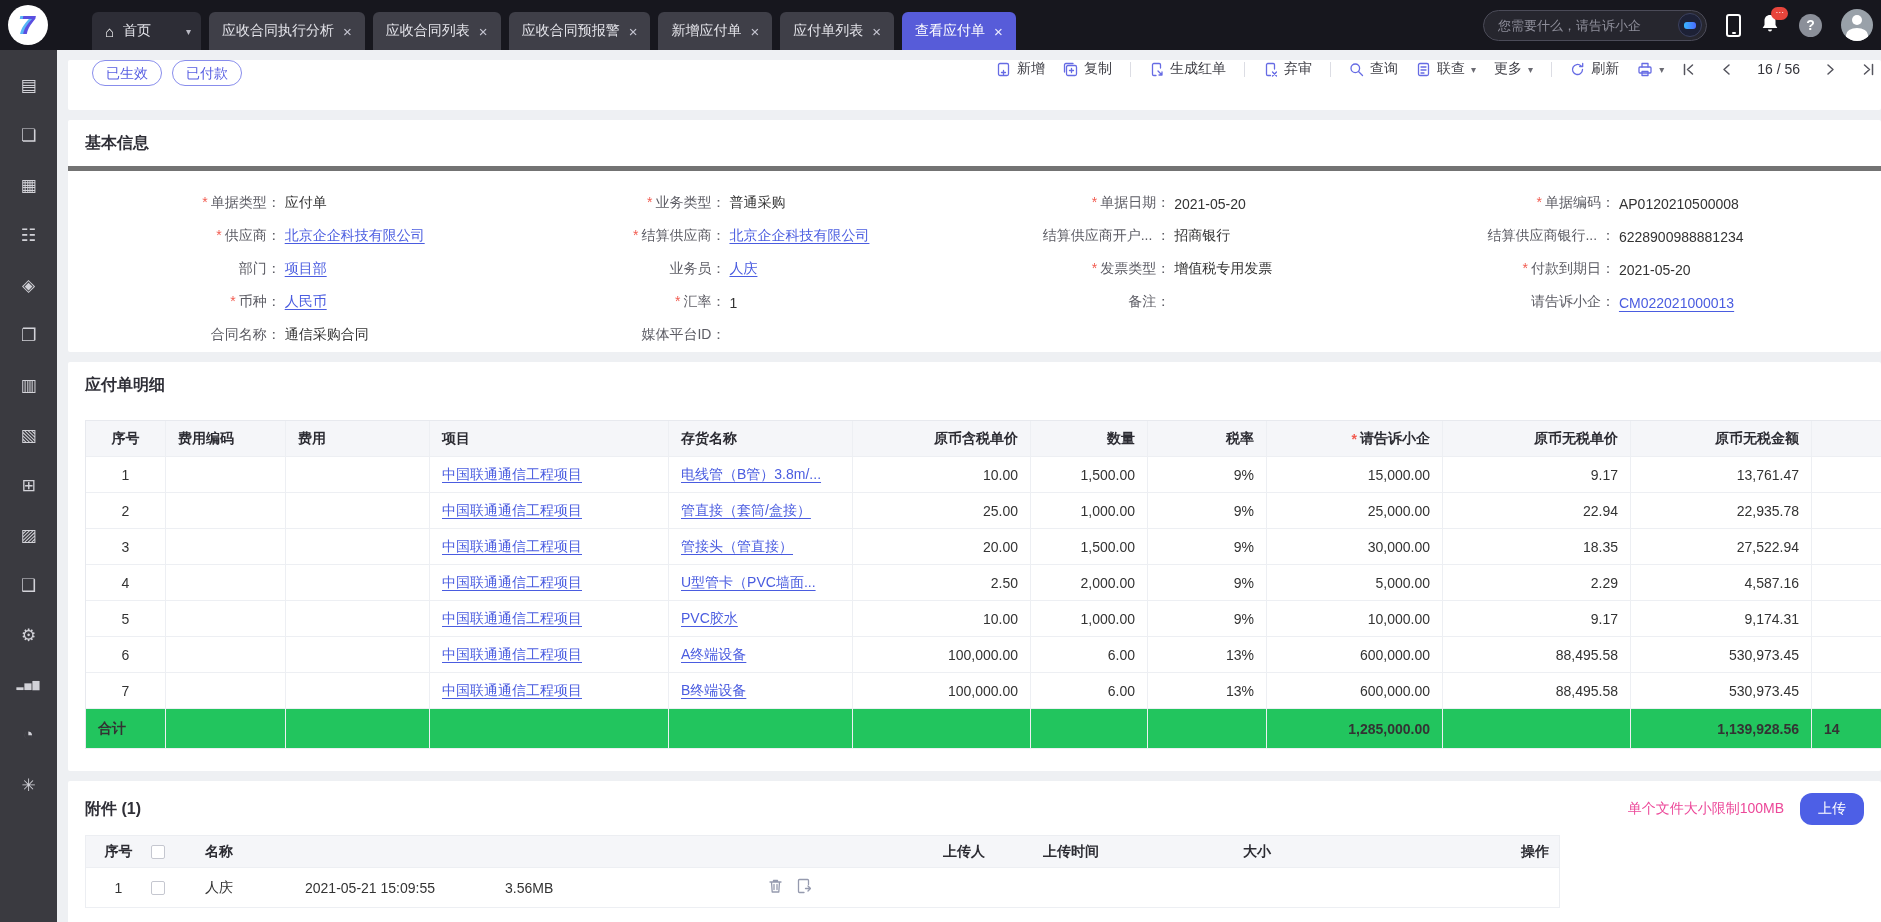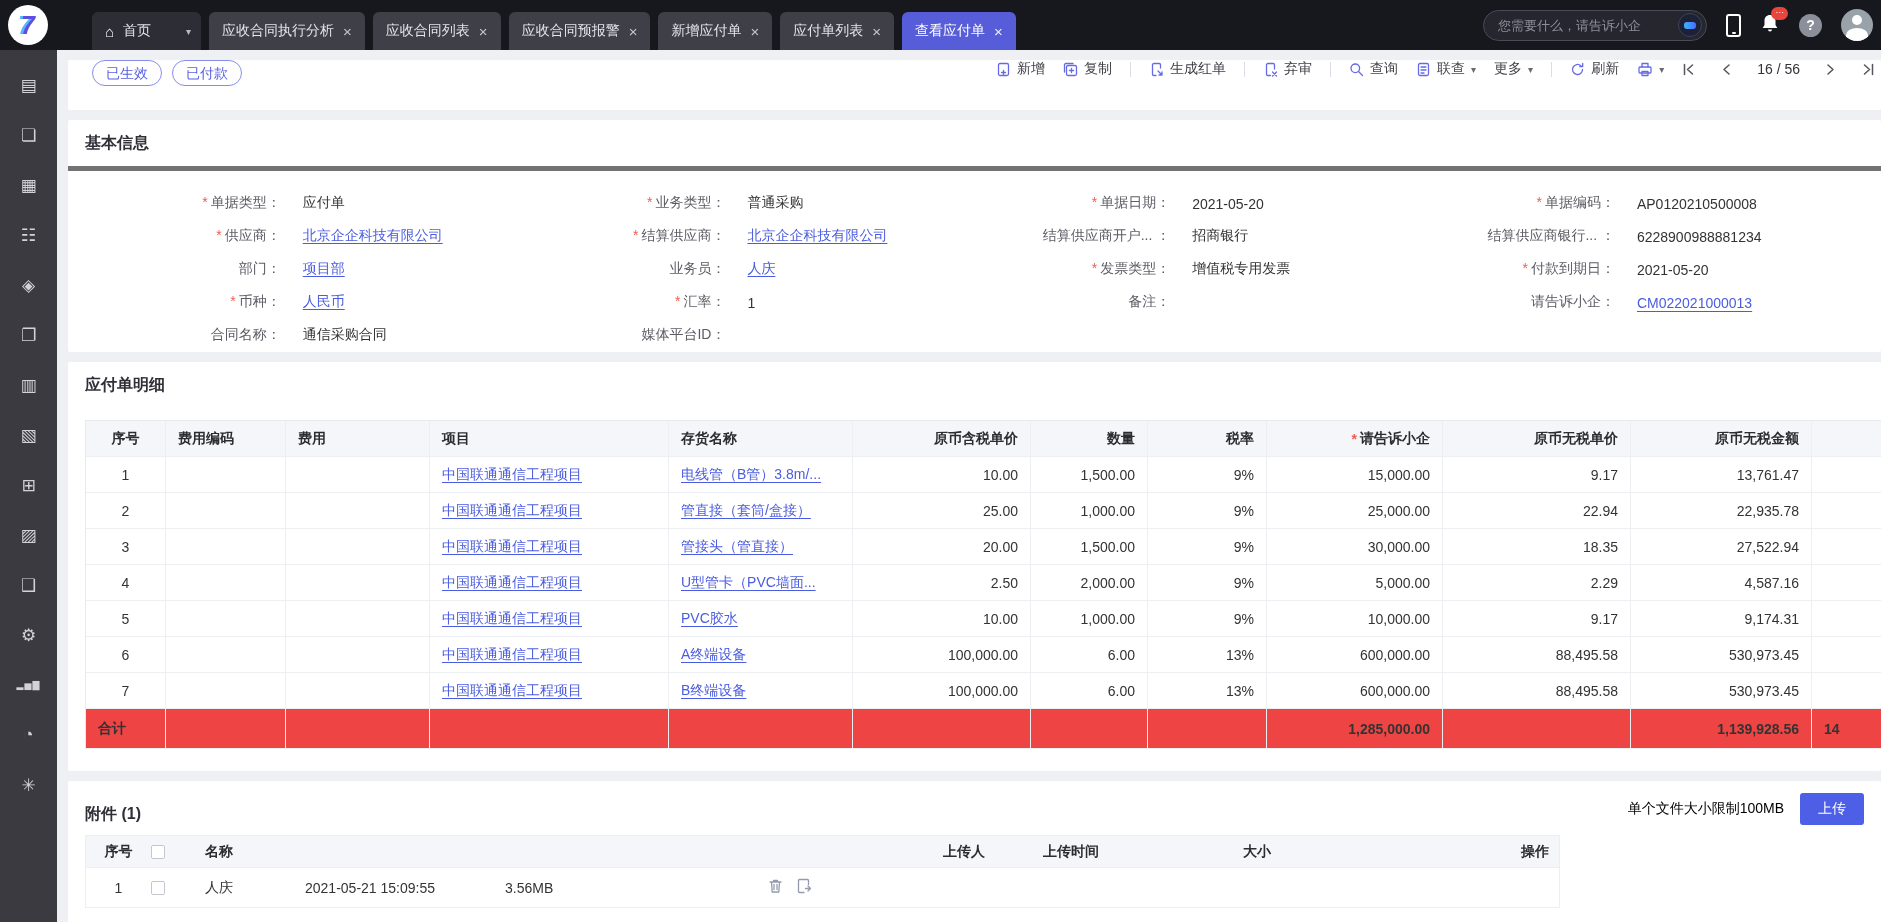--- a/index.html
+++ b/index.html
@@ -50,38 +50,38 @@
 .pgroup{display:flex;align-items:center;gap:26px;color:#3f3f46}
 .pgroup svg{stroke:#55555e;fill:none;stroke-width:1.5;stroke-linecap:round;stroke-linejoin:round;cursor:pointer}
 .ptext{font-size:14px;color:#33333a}
 
 .card-title{font-size:16px;font-weight:700;color:#2f2f37;padding:13px 17px 12px}
 .titled{border-bottom:5px solid #737373}
 .grid{display:grid;grid-template-columns:repeat(4,1fr);padding:8px 17px 8px}
 .field{display:flex;align-items:flex-end;height:33px}
 .flabel{flex:0 0 44%;text-align:right;color:#5c5c64;white-space:nowrap}
 .req{color:#f25b50;font-style:normal;margin-right:3px}
-.fval{margin-left:22px;color:#333;white-space:nowrap}
+.fval{margin-left:4px;color:#333;white-space:nowrap}
 .lnk{color:#4a5ce0;text-decoration:underline;text-underline-offset:3px}
 
 .tbl{margin:12px 17px 0;width:1905px;border:1px solid #e7e9ee;border-bottom:none}
 .tr{display:flex;height:36px;border-bottom:1px solid #edeff3;background:#fff}
 .tr.th-row{background:#f5f6f9;font-weight:700;color:#2c2c33}
 .tr.total{height:40px;background:#f5f6f9;font-weight:700}
-.tr.total .td{background:#ef4444}
+.tr.total .td{background:#22c55e}
 .td{flex:none;display:flex;align-items:center;padding:0 12px;border-right:1px solid #edeff3;white-space:nowrap;overflow:hidden}
 .num{justify-content:flex-end}
 .ctr{justify-content:center}
 .c1{width:80px}.c2{width:120px}.c3{width:144px}.c4{width:239px}.c5{width:184px}.c6{width:178px}
 .c7{width:117px}.c8{width:119px}.c9{width:176px}.c10{width:188px}.c11{width:181px}.c12{width:179px}
 
-.attach-head{display:flex;align-items:flex-end;padding:12px 17px 6px}
+.attach-head{display:flex;align-items:center;padding:12px 17px 6px}
 .attach-right{margin-left:auto;display:flex;align-items:center;gap:16px}
-.limit{color:#000000}
-.upload-btn{background:#4d5fe6;color:#fff;border:none;border-radius:3px;padding:7px 18px;font-size:14px;font-family:inherit;cursor:pointer}
+.limit{color:#ec4899}
+.upload-btn{background:#4d5fe6;color:#fff;border:none;border-radius:12px;padding:7px 18px;font-size:14px;font-family:inherit;cursor:pointer}
 .atbl{margin:4px 17px 14px;width:1475px;border:1px solid #eceef2;border-bottom:none}
 .atr{display:flex;height:40px;border-bottom:1px solid #edeff3;background:#fff;align-items:center}
 .atr.ahead{height:32px;background:#f5f6f9;font-weight:700;color:#2c2c33}
 .atd{flex:none;display:flex;align-items:center;padding:0 12px;white-space:nowrap;overflow:hidden}
 .a1{width:65px;justify-content:center}.a2{width:42px;padding:0}.a3{width:738px}.a4{width:100px}.a5{width:200px}.a6{width:120px}.a7{width:75px}.a8{width:135px;justify-content:flex-end;gap:14px}
 .chk{width:14px;height:14px;border:1px solid #c5c7d0;border-radius:2px;background:#fff;cursor:pointer}
 .pdfbadge{display:inline-block;width:24px;height:15px;background:#f2503f;color:#fff;border-radius:2px;font-size:8px;font-weight:700;line-height:15px;text-align:center;margin-right:8px}
 .opicon{cursor:pointer}
 .opicon svg{stroke:#959aae;fill:none;stroke-width:1.3;stroke-linecap:round;stroke-linejoin:round}
 </style>

